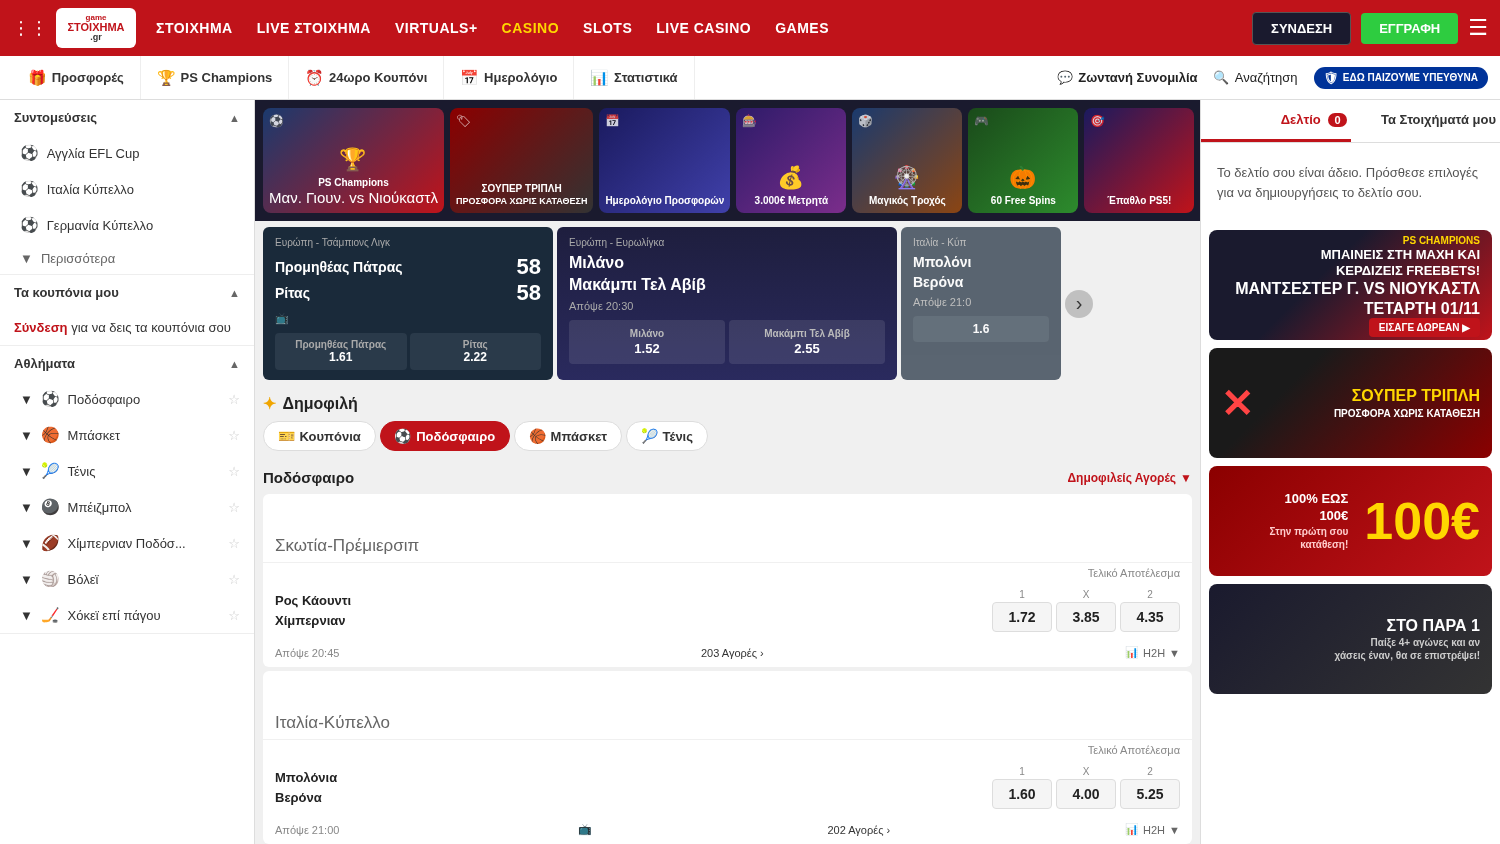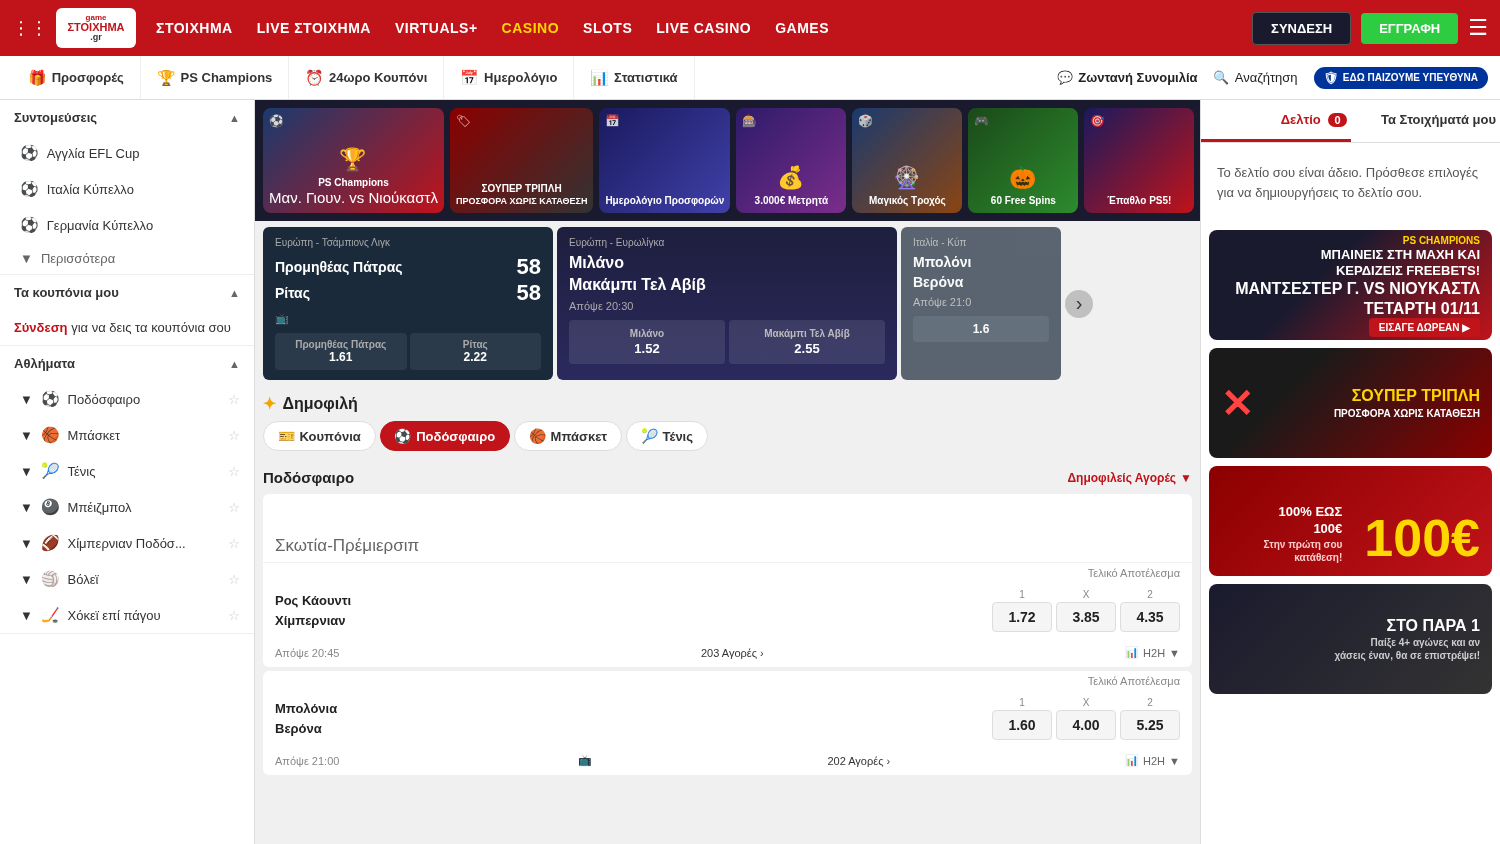--- a/index.html
+++ b/index.html
@@ -870,20 +870,21 @@
           </span>
           <div class="h2h-btn">
             <span>📊</span>
             <span>H2H</span>
             <span>▼</span>
           </div>
         </div>
       </div>
 
       <div class="match-card">
+        <div class="match-league">Ιταλία-Κύπελλο</div>
         <div style="padding:4px 12px 0;display:flex;justify-content:flex-end;">
           <div class="match-odds-header-row" style="padding:0;">
             <span style="min-width:200px;text-align:right;color:#888;font-size:11px;">Τελικό Αποτέλεσμα</span>
           </div>
         </div>
         <div class="match-row">
           <div class="match-teams">
             <div class="match-team">Μπολόνια</div>
             <div class="match-team">Βερόνα</div>
           </div>
@@ -951,21 +952,21 @@
       <div class="promo-banner-content" style="justify-content:space-between;">
         <div style="color:#ff4444;font-size:40px;font-weight:900;line-height:1;">✕</div>
         <div style="text-align:right;font-size:12px;">
           <div style="font-size:16px;font-weight:900;color:#ffd700;">ΣΟΥΠΕΡ ΤΡΙΠΛΗ</div>
           <div style="font-size:10px;">ΠΡΟΣΦΟΡΑ ΧΩΡΙΣ ΚΑΤΑΘΕΣΗ</div>
         </div>
       </div>
     </div>
 
     <div class="promo-banner pb3" style="margin-top:0;background:linear-gradient(135deg,#8B0000,#c0131a);">
-      <div class="promo-banner-content" style="justify-content:flex-end;align-items:flex-end;gap:22px;margin-left:39px;">
+      <div class="promo-banner-content" style="justify-content:flex-end;align-items:center;gap:16px;margin-left:39px;">
         <div style="text-align:right;">
           <div style="font-size:13px;font-weight:700;">100% ΕΩΣ 100€</div>
           <div style="font-size:10px;color:#ffcccc;">Στην πρώτη σου κατάθεση!</div>
         </div>
         <div style="font-size:52px;font-weight:900;color:#ffd700;line-height:1;">100€</div>
       </div>
     </div>
 
     <div class="promo-banner pb4" style="margin-top:0;background:linear-gradient(135deg,#1a1a2e,#333);padding-left:32px;">
       <div class="promo-banner-content">

